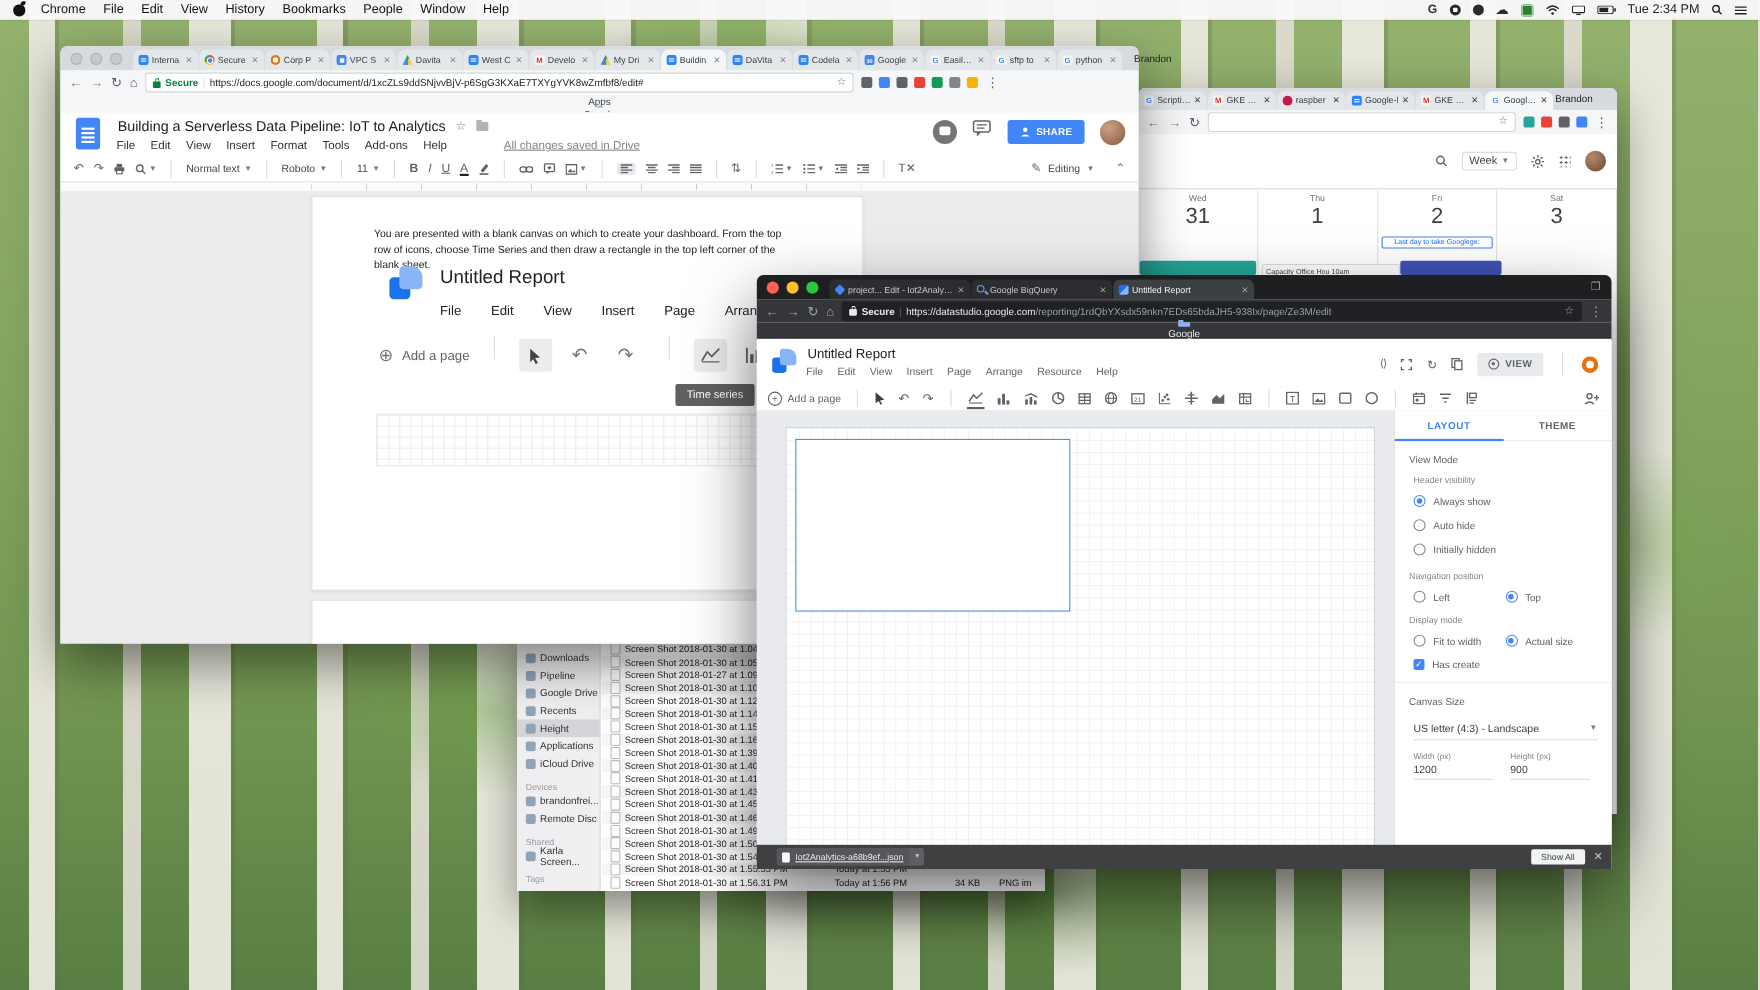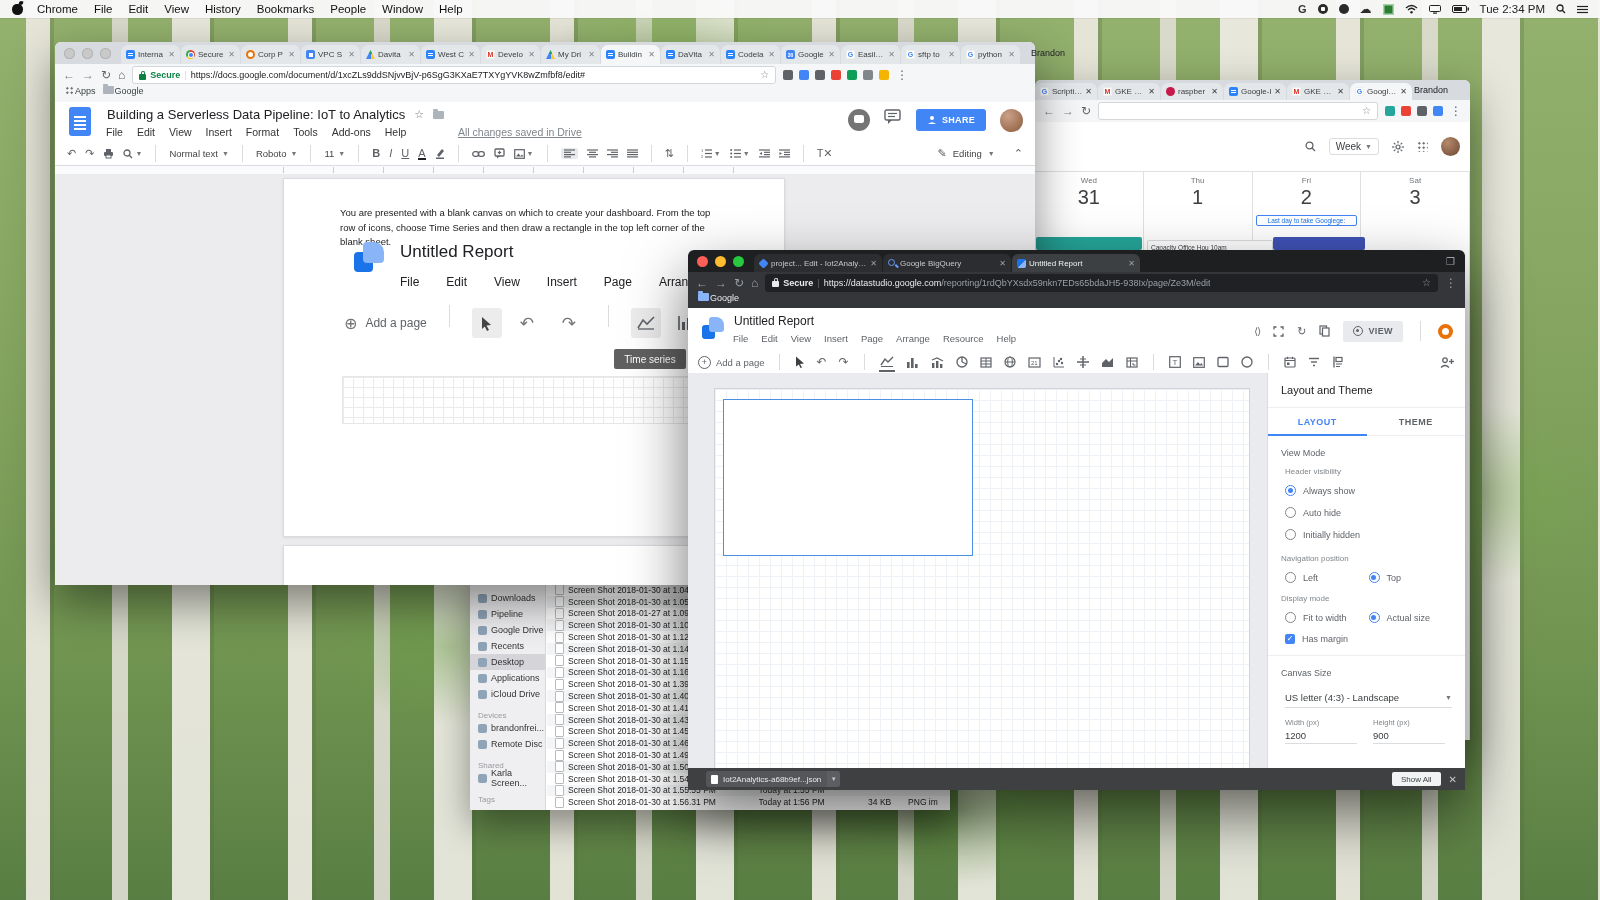--- a/index.html
+++ b/index.html
@@ -83,21 +83,21 @@
   .navbar .nbtn.dark{color:#5f6368;}
   .omnibox{height:16px;background:#fff;border:1px solid #d4d7da;border-radius:3px;display:flex;align-items:center;padding:0 6px;font-size:9px;gap:4px;flex:none;}
   .lock{width:7px;height:9px;position:relative;}
   .lock::before{content:"";position:absolute;left:0;top:3px;width:7px;height:6px;background:#0b8043;border-radius:1px;}
   .lock::after{content:"";position:absolute;left:1.5px;top:0;width:4px;height:5px;border:1px solid #0b8043;border-bottom:0;border-radius:3px 3px 0 0;box-sizing:border-box;}
   .secure{color:#0b8043;font-weight:bold;}
   .odiv{color:#dadce0;}
   .url{color:#202124;}
   .extrow{display:flex;gap:6px;align-items:center;}
   .ext{width:10px;height:10px;border-radius:2px;}
-  .bookbar{position:absolute;left:0;right:0;top:44px;height:16px;background:#f5f6f7;border-bottom:1px solid #d5d8db;display:flex;gap:1px;padding:0 10px;font-size:9px;color:#3c4043;}
+  .bookbar{position:absolute;left:0;right:0;top:44px;height:16px;background:#f5f6f7;border-bottom:1px solid #d5d8db;display:flex;align-items:center;gap:1px;padding:0 10px;font-size:9px;color:#3c4043;flex-direction:column;}
   .appsgrid{width:9px;height:9px;background:
      radial-gradient(circle,#5f6368 1px,transparent 1.2px) 0 0/4.5px 4.5px;}
   .folder{width:11px;height:8px;background:#8ab4f8;border-radius:1px;position:relative;}
   .folder.gray{background:#aeb4bb;}
   .folder::before{content:"";position:absolute;left:0;top:-2px;width:5px;height:2px;background:inherit;border-radius:1px 1px 0 0;}
 
   .dochead{position:absolute;left:0;right:0;top:60px;height:40px;background:#fff;}
   .doclogo{position:absolute;left:14px;top:5px;width:22px;height:29px;background:#4285f4;border-radius:3px;}
   .doclogo::after{content:"";position:absolute;left:5px;top:9px;width:12px;height:1.5px;background:#fff;box-shadow:0 4px 0 #fff,0 8px 0 #fff,0 12px 0 #fff;}
   .doctitle{position:absolute;left:52px;top:5px;font-size:13px;color:#202124;display:flex;gap:9px;align-items:center;}
@@ -226,21 +226,21 @@
   .tworow .radio-row{margin:0;width:84px;}
   .checkbox{width:10px;height:10px;border-radius:2px;background:#4285f4;color:#fff;font-size:8px;line-height:10px;text-align:center;flex:none;}
   .pdivide{height:1px;background:#eceef0;margin:2px -13px 12px;}
   .dropdown{display:flex;align-items:center;justify-content:space-between;border-bottom:1px solid #dadce0;height:20px;color:#3c4043;font-size:9.5px;margin:2px 0 10px 4px;}
   .dims{display:flex;gap:16px;margin-left:4px;}
   .dim .dlabel{font-size:7.5px;color:#80868b;}
   .dim .dval{font-size:9.5px;color:#3c4043;border-bottom:1px solid #dadce0;width:72px;padding:3px 0 2px;}
   .dlbar{position:absolute;left:0;right:0;bottom:0;height:22px;background:#3f4042;display:flex;align-items:center;padding:0 8px;}
   .dlchip{display:flex;align-items:center;background:#54565a;border-radius:3px;height:16px;margin-left:10px;overflow:hidden;}
   .dlchip .dldoc{width:7px;height:9px;background:#fff;border-radius:1px;margin:0 5px;}
-  .dlchip .dlname{font-size:8px;color:#e8eaed;padding-right:6px;}
+  .dlchip .dlname{font-size:8px;color:#e8eaed;padding-right:6px;text-decoration:underline;}
   .dlchip .dlcaret{width:13px;align-self:stretch;background:#5c5e62;color:#c5c8cc;font-size:6px;display:flex;align-items:center;justify-content:center;}
   .showall{margin-left:auto;background:#f1f3f4;color:#3c4043;font-size:8px;border-radius:2px;padding:2.5px 9px;}
   .dlclose{color:#c5c8cc;font-size:10px;margin-left:8px;}
 </style>
 </head>
 <body>
 
 <div class="screen">
   <div class="wall"></div>
 
@@ -427,21 +427,21 @@
           <span class="fi-lbl">Google Drive</span>
         </div>
 
         <div class="fi-item">
           <span class="fic"></span>
           <span class="fi-lbl">Recents</span>
         </div>
 
         <div class="fi-item selected">
           <span class="fic"></span>
-          <span class="fi-lbl">Desktop</span>
+          <span class="fi-lbl">Height</span>
         </div>
 
         <div class="fi-item">
           <span class="fic"></span>
           <span class="fi-lbl">Applications</span>
         </div>
 
         <div class="fi-item">
           <span class="fic"></span>
           <span class="fi-lbl">iCloud Drive</span>
@@ -1245,21 +1245,20 @@
             <line x1="11.5" y1="2" x2="11.5" y2="7" stroke="#5f6368" stroke-width="1.3"></line>
             <line x1="9" y1="4.5" x2="14" y2="4.5" stroke="#5f6368" stroke-width="1.3"></line>
           </svg>
         </span>
     </div>
     <div class="ds-main">
       <div class="ds-canvas">
         <div class="ds-select"></div>
       </div>
       <div class="panel">
-        <div class="panel-title">Layout and Theme</div>
         <div class="panel-tabs">
           <span class="ptab active">LAYOUT</span>
           <span class="ptab">THEME</span>
         </div>
         <div class="pbody">
           <div class="plabel">View Mode</div>
           <div class="psub">Header visibility</div>
           <div class="radio-row">
             <span class="radio on"></span>
             <span>Always show</span>
@@ -1289,21 +1288,21 @@
               <span class="radio"></span>
               <span>Fit to width</span>
             </div>
             <div class="radio-row">
               <span class="radio on"></span>
               <span>Actual size</span>
             </div>
           </div>
           <div class="radio-row" style="margin-top:6px;">
             <span class="checkbox">✓</span>
-            <span>Has margin</span>
+            <span>Has create</span>
           </div>
           <div class="pdivide"></div>
           <div class="plabel">Canvas Size</div>
           <div class="dropdown">
             <span>US letter (4:3) - Landscape</span>
             <span class="caret">▼</span>
           </div>
           <div class="dims">
             <div class="dim">
               <div class="dlabel">Width (px)</div>

